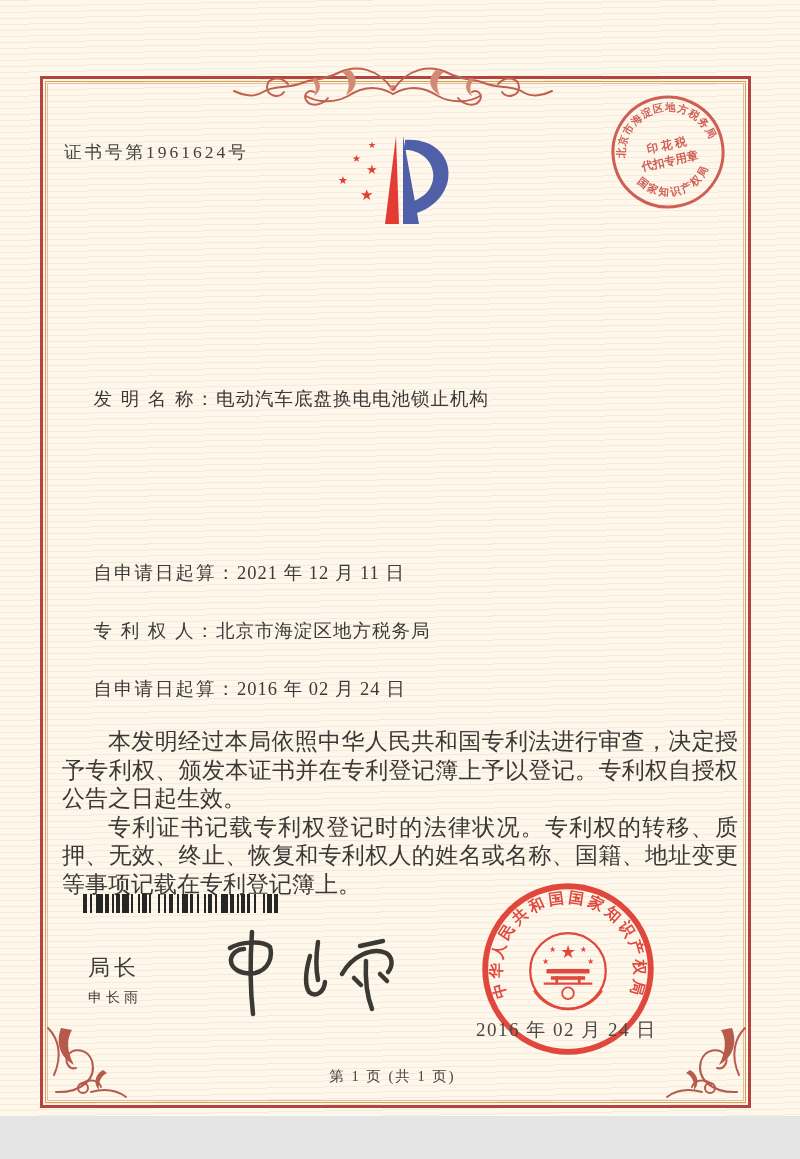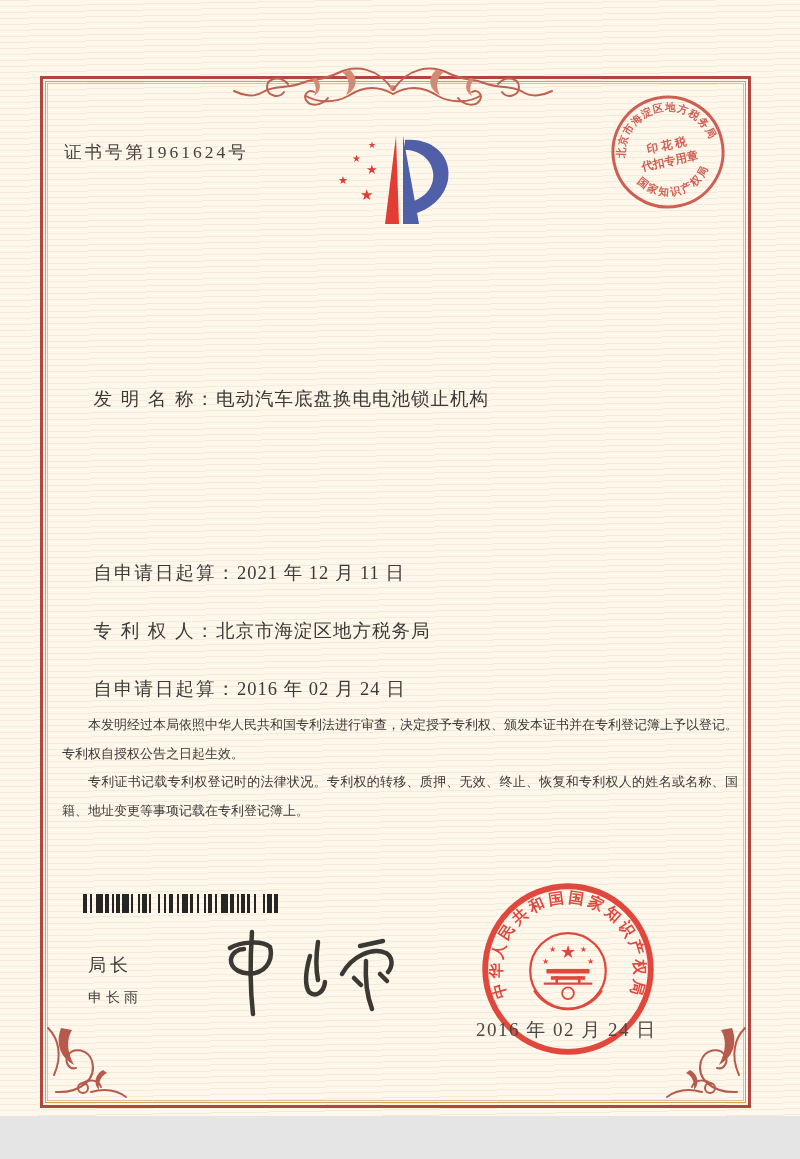--- a/index.html
+++ b/index.html
@@ -13,25 +13,25 @@
   .frame{position:absolute;left:40px;top:76px;width:705px;height:1026px;
          border:3px solid #b2463e;}
   .frame-inner{position:absolute;inset:2px;border:1px solid #d6a14c;}
   .frame-inner2{position:absolute;inset:4px;border:1px solid #e7bba2;}
   .abs{position:absolute;}
   .certno{left:64px;top:140px;font-size:17.5px;letter-spacing:3px;color:#46443f;}
   .title{left:40px;top:250px;width:705px;text-align:center;font-size:40px;font-weight:600;
          letter-spacing:22px;padding-left:22px;box-sizing:border-box;color:#403d39;}
   .frow{left:71px;font-size:18.5px;letter-spacing:1px;color:#3c3a36;white-space:pre;}
   .frow .lbl{letter-spacing:2px;}
-  .body-text{left:62px;top:711px;width:676px;font-size:13px;line-height:28.5px;
+  .body-text{left:62px;top:728px;width:676px;font-size:23px;line-height:28.5px;
              text-align:justify;color:#3b3935;}
   .body-text p{margin:0;text-indent:2em;}
   .barcode{left:83px;top:894px;width:210px;height:19px;overflow:hidden;white-space:nowrap;font-size:0;}
-  .director-role{left:88px;top:953px;font-size:18px;letter-spacing:4px;color:#403e3a;
+  .director-role{left:88px;top:953px;font-size:22px;letter-spacing:4px;color:#403e3a;
                  font-family:"Liberation Sans","DejaVu Sans",sans-serif;}
   .director-name{left:88px;top:989px;font-size:14px;letter-spacing:4px;color:#403e3a;
                  font-family:"Liberation Sans","DejaVu Sans",sans-serif;}
   .signature{left:210px;top:922px;}
   .seal{left:478px;top:879px;opacity:.9;}
   .seal-date{left:476px;top:1017px;font-size:19px;letter-spacing:1.5px;color:#4b4843;z-index:6;}
   .tax-stamp{left:608px;top:92px;opacity:.88;transform:rotate(-12deg);}
   .footer{left:40px;top:1067px;width:705px;text-align:center;font-size:14.5px;
           letter-spacing:2px;color:#45433f;}
   .logo{left:330px;top:124px;}
@@ -197,13 +197,14 @@
       <rect x="-27" y="15" width="54" height="2.5"></rect>
       <rect x="-14" y="8" width="3" height="9"></rect>
       <rect x="11" y="8" width="3" height="9"></rect>
       <circle cx="0" cy="27" r="6.5" fill="none" stroke="#dd362c" stroke-width="2"></circle>
       <path d="M -38 24 A 45 45 0 0 0 38 24" fill="none" stroke="#dd362c" stroke-width="2"></path>
     </g>
   </svg>
 
   <div class="abs seal-date">2016 年 02 月 24 日</div>
 
+  <div class="abs footer z3">第 1 页 (共 1 页)</div>
 </div>
 
 </body></html>

